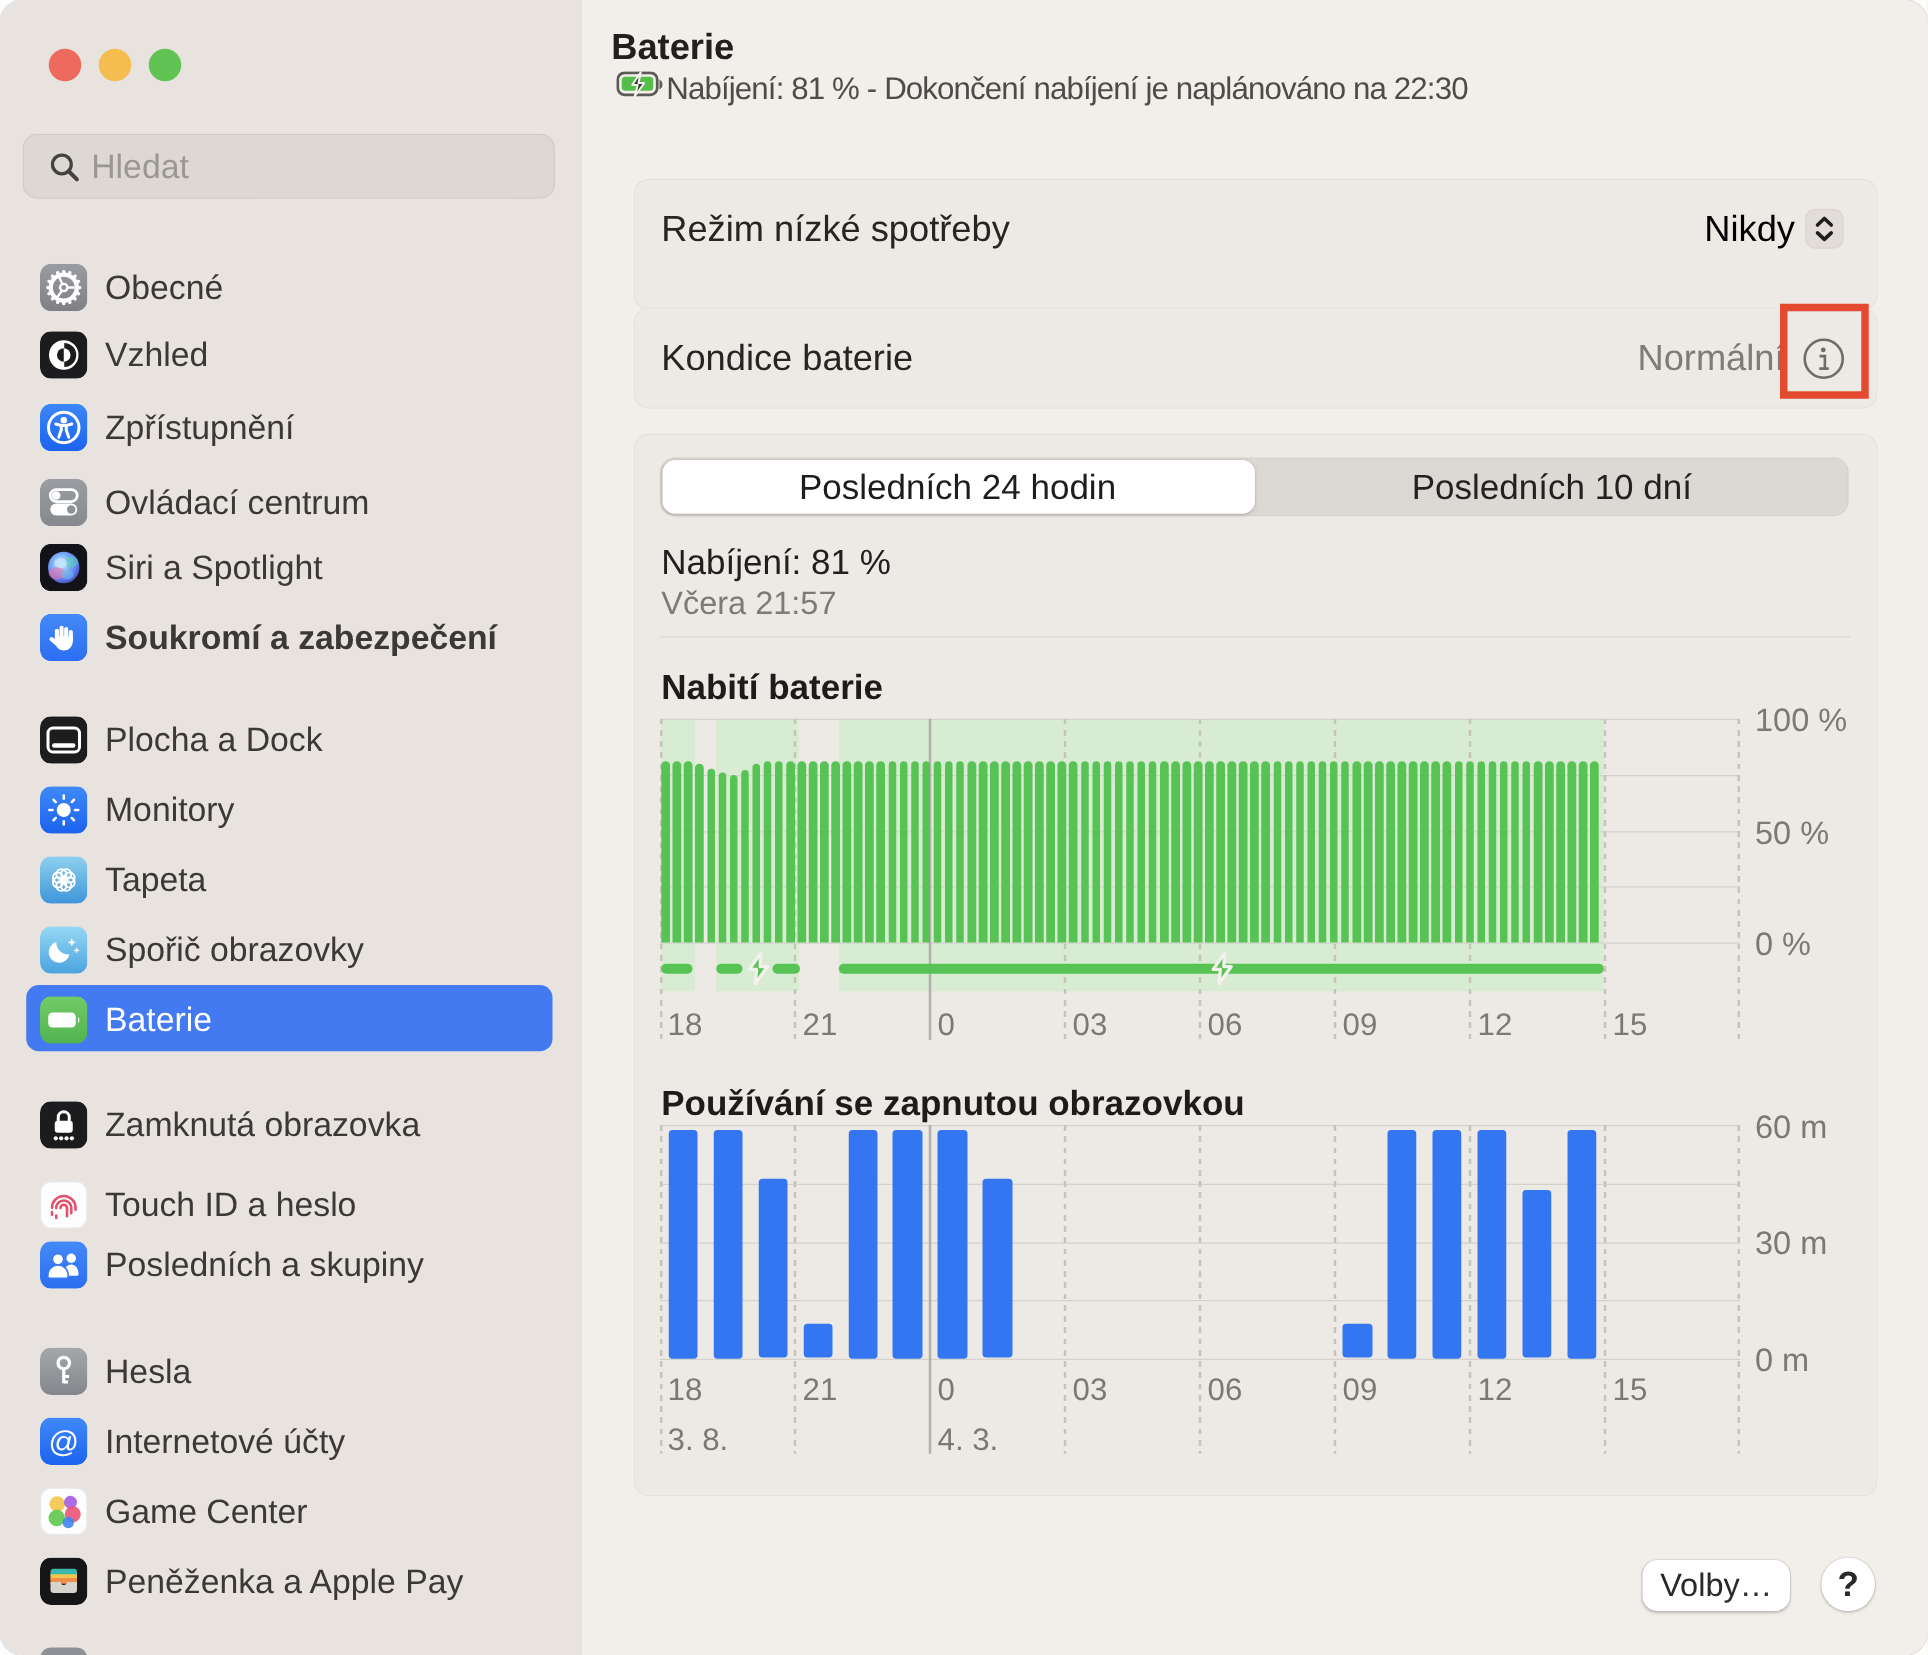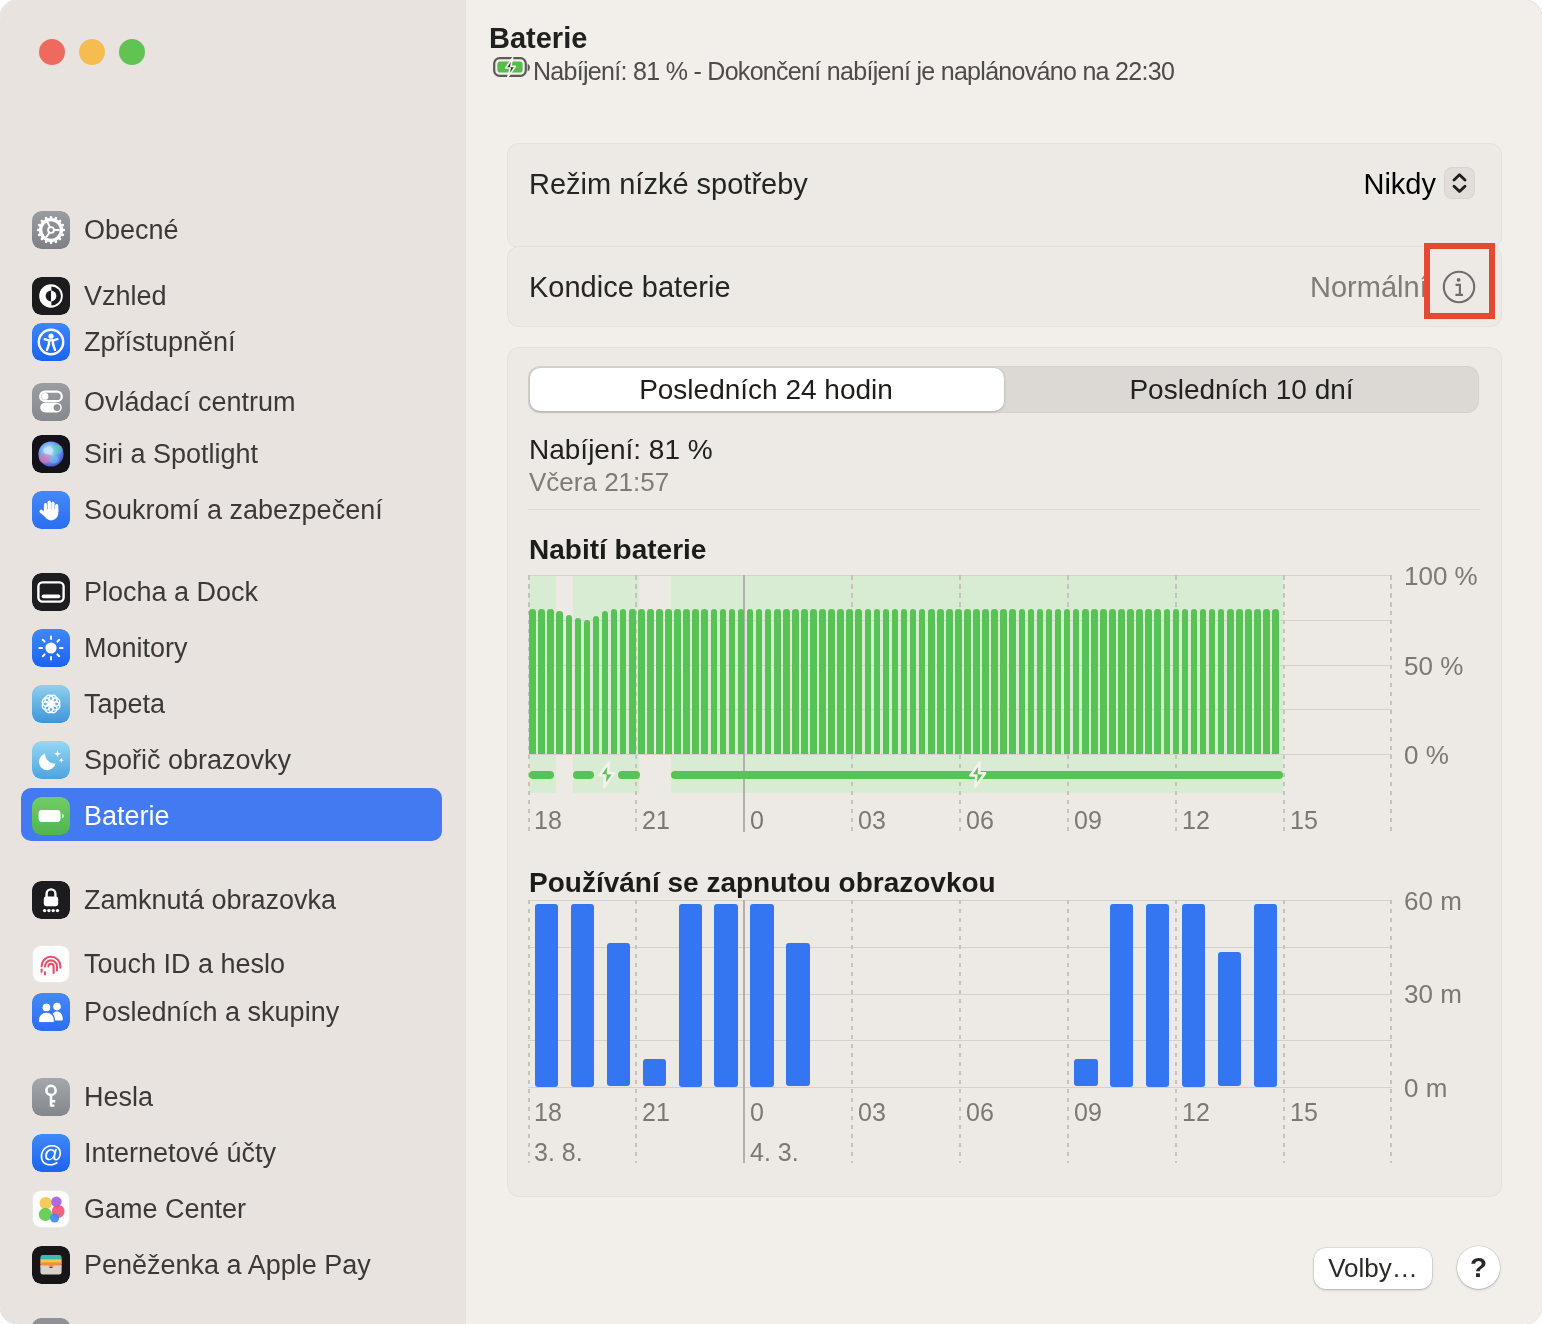--- a/index.html
+++ b/index.html
@@ -34,20 +34,27 @@
 .bbar{position:absolute;width:23.5px;border-radius:3px;background:#3476f1;}
 .lgreen{position:absolute;top:575px;background:#d7ecd2;}
 .gline{position:absolute;top:771px;height:8px;border-radius:4px;background:#57c355;}
 .btn{position:absolute;background:#fff;border-radius:12px;box-shadow:0 0 0 0.5px rgba(0,0,0,0.12),0 1px 2.5px rgba(0,0,0,0.22);}
 </style></head><body>
 <div class="win">
 <div class="side">
 <div class="tl" style="left:39px;background:#ee6a5e;"></div>
 <div class="tl" style="left:79px;background:#f5bd4f;"></div>
 <div class="tl" style="left:119px;background:#61c354;"></div>
+<div class="search">
+ <svg style="position:absolute;left:20px;top:13px;" width="27" height="27" viewBox="0 0 27 27">
+  <circle cx="11.5" cy="11.5" r="7.5" fill="none" stroke="#44423f" stroke-width="2.6"></circle>
+  <line x1="17" y1="17" x2="23.5" y2="23.5" stroke="#44423f" stroke-width="3.2" stroke-linecap="round"></line>
+ </svg>
+ <div class="ph">Hledat</div>
+</div>
 <div class="rowsel"></div>
 <div class="row" style="top:202px;">
         <div class="ic"><svg width="38" height="38" viewBox="0 0 38 38">
             <defs>
               <linearGradient id="ggr" x1="0" y1="0" x2="0" y2="1">
                 <stop offset="0" stop-color="#9a9ca1"></stop>
                 <stop offset="1" stop-color="#7e8085"></stop>
               </linearGradient>
             </defs>
             <rect x="0" y="0" width="38" height="38" rx="9" fill="url(#ggr)"></rect>
@@ -68,21 +75,21 @@
             <rect x="17.7" y="4.9" width="2.6" height="4.6" rx="1.1" fill="#fff" transform="rotate(315.0 19 19)"></rect>
             <rect x="17.7" y="4.9" width="2.6" height="4.6" rx="1.1" fill="#fff" transform="rotate(337.5 19 19)"></rect>
             <circle cx="19" cy="19" r="10.4" fill="none" stroke="#fff" stroke-width="3.4"></circle>
             <circle cx="19" cy="19" r="2.9" fill="none" stroke="#fff" stroke-width="1.9"></circle>
             <line x1="17.9" y1="16.3" x2="15.2" y2="10.3" stroke="#fff" stroke-width="1.9"></line>
             <line x1="21.9" y1="19" x2="27.6" y2="19" stroke="#fff" stroke-width="1.9"></line>
             <line x1="17.7" y1="21.4" x2="13.7" y2="26.9" stroke="#fff" stroke-width="1.9"></line>
           </svg></div>
         <div class="lb" style="">Obecné</div>
       </div>
-<div class="row" style="top:268px;">
+<div class="row" style="top:256px;">
         <div class="ic"><svg width="38" height="38" viewBox="0 0 38 38">
             <rect x="0" y="0" width="38" height="38" rx="9" fill="#1c1c1e"></rect>
             <circle cx="19" cy="19" r="11.8" fill="#fff"></circle>
             <path d="M19.4 9.4 A9.6 9.6 0 0 1 19.4 28.6 Z" fill="#1c1c1e"></path>
             <circle cx="19" cy="19" r="5.4" fill="#fff"></circle>
             <path d="M19 13.6 A5.4 5.4 0 0 0 19 24.4 Z" fill="#1c1c1e"></path>
           </svg></div>
         <div class="lb" style="">Vzhled</div>
       </div>
 <div class="row" style="top:314px;">
@@ -129,21 +136,21 @@
               </radialGradient>
             </defs>
             <circle cx="19" cy="19" r="12.6" fill="url(#sir1)"></circle>
             <ellipse cx="13.5" cy="23.5" rx="6.5" ry="5" fill="#e873a8" opacity="0.6"></ellipse>
             <ellipse cx="25" cy="14.5" rx="5.5" ry="4.5" fill="#53d6b0" opacity="0.55"></ellipse>
             <ellipse cx="16.5" cy="15.5" rx="5" ry="4" fill="#bfe4ff" opacity="0.8"></ellipse>
             <ellipse cx="22" cy="24.5" rx="5" ry="4" fill="#6fc3f0" opacity="0.5"></ellipse>
           </svg></div>
         <div class="lb" style="">Siri a Spotlight</div>
       </div>
-<div class="row" style="top:482px;">
+<div class="row" style="top:482px;font-weight:bold;">
         <div class="ic"><svg width="38" height="38" viewBox="0 0 38 38">
             <defs>
               <linearGradient id="skg" x1="0" y1="0" x2="0" y2="1">
                 <stop offset="0" stop-color="#4489f8"></stop>
                 <stop offset="1" stop-color="#2b6ef1"></stop>
               </linearGradient>
             </defs>
             <rect x="0" y="0" width="38" height="38" rx="9" fill="url(#skg)"></rect>
             <rect x="11.9" y="12" width="3.3" height="10" rx="1.65" fill="#fff"></rect>
             <rect x="15.6" y="9.6" width="3.3" height="12" rx="1.65" fill="#fff"></rect>

